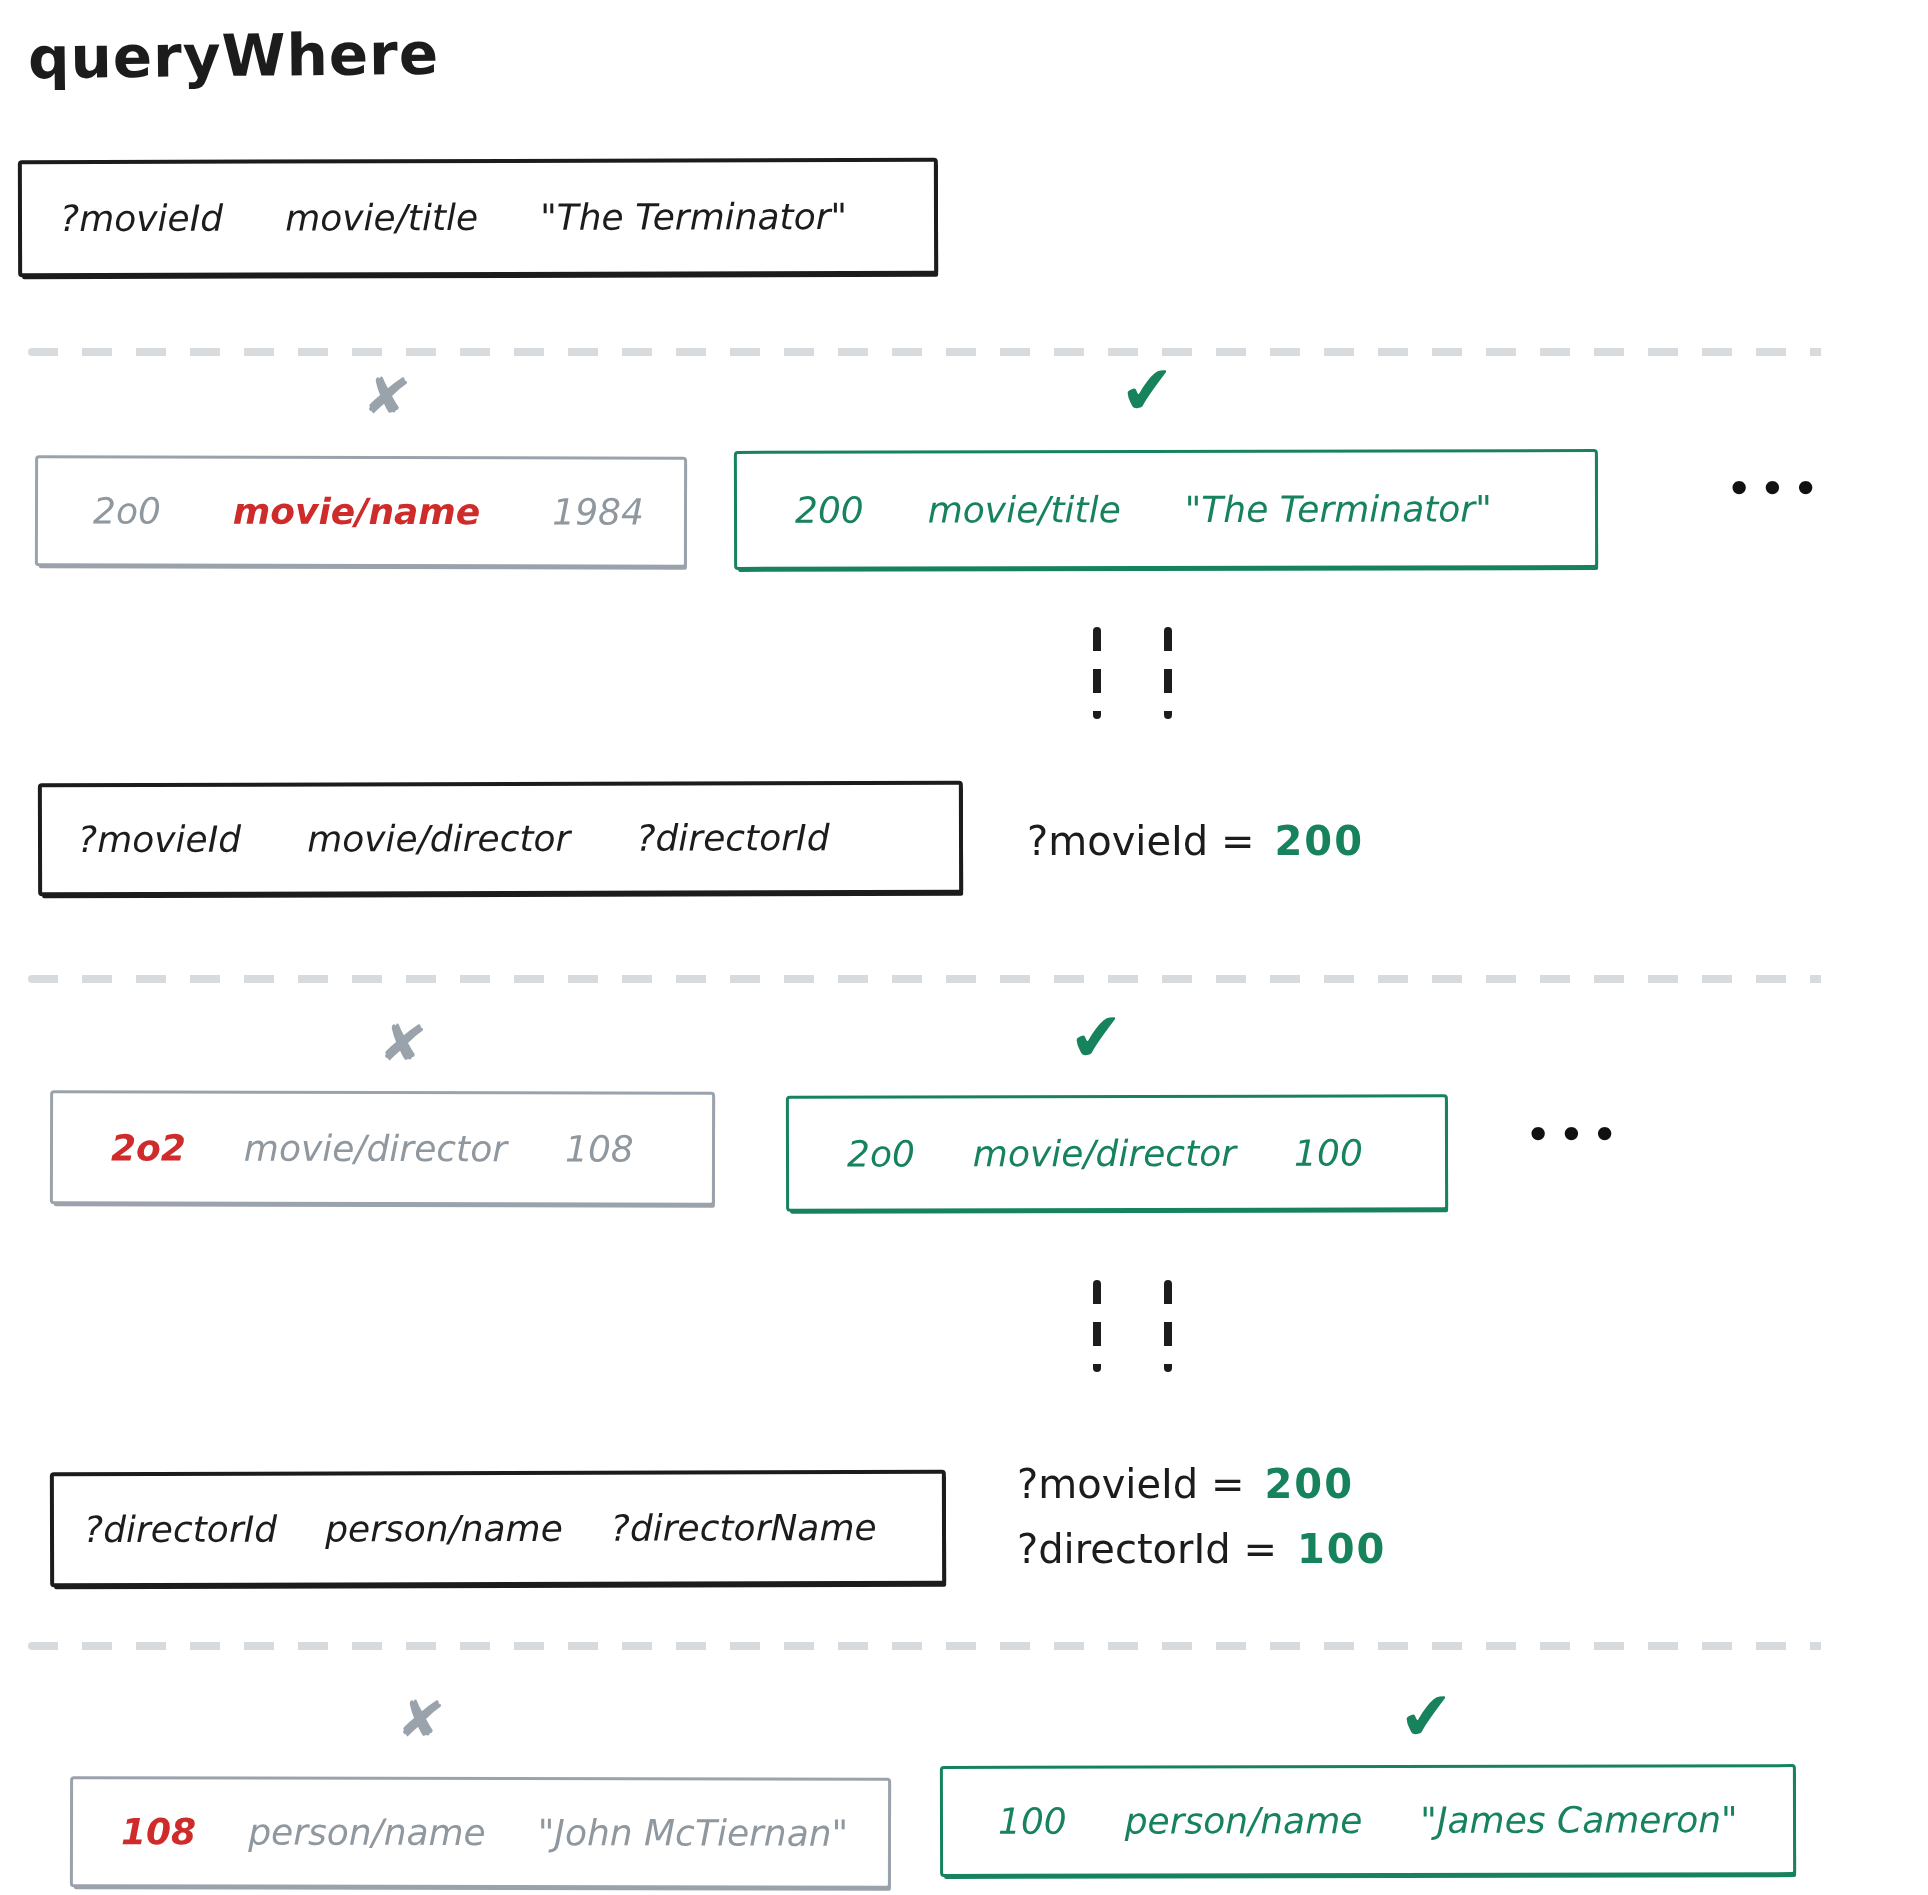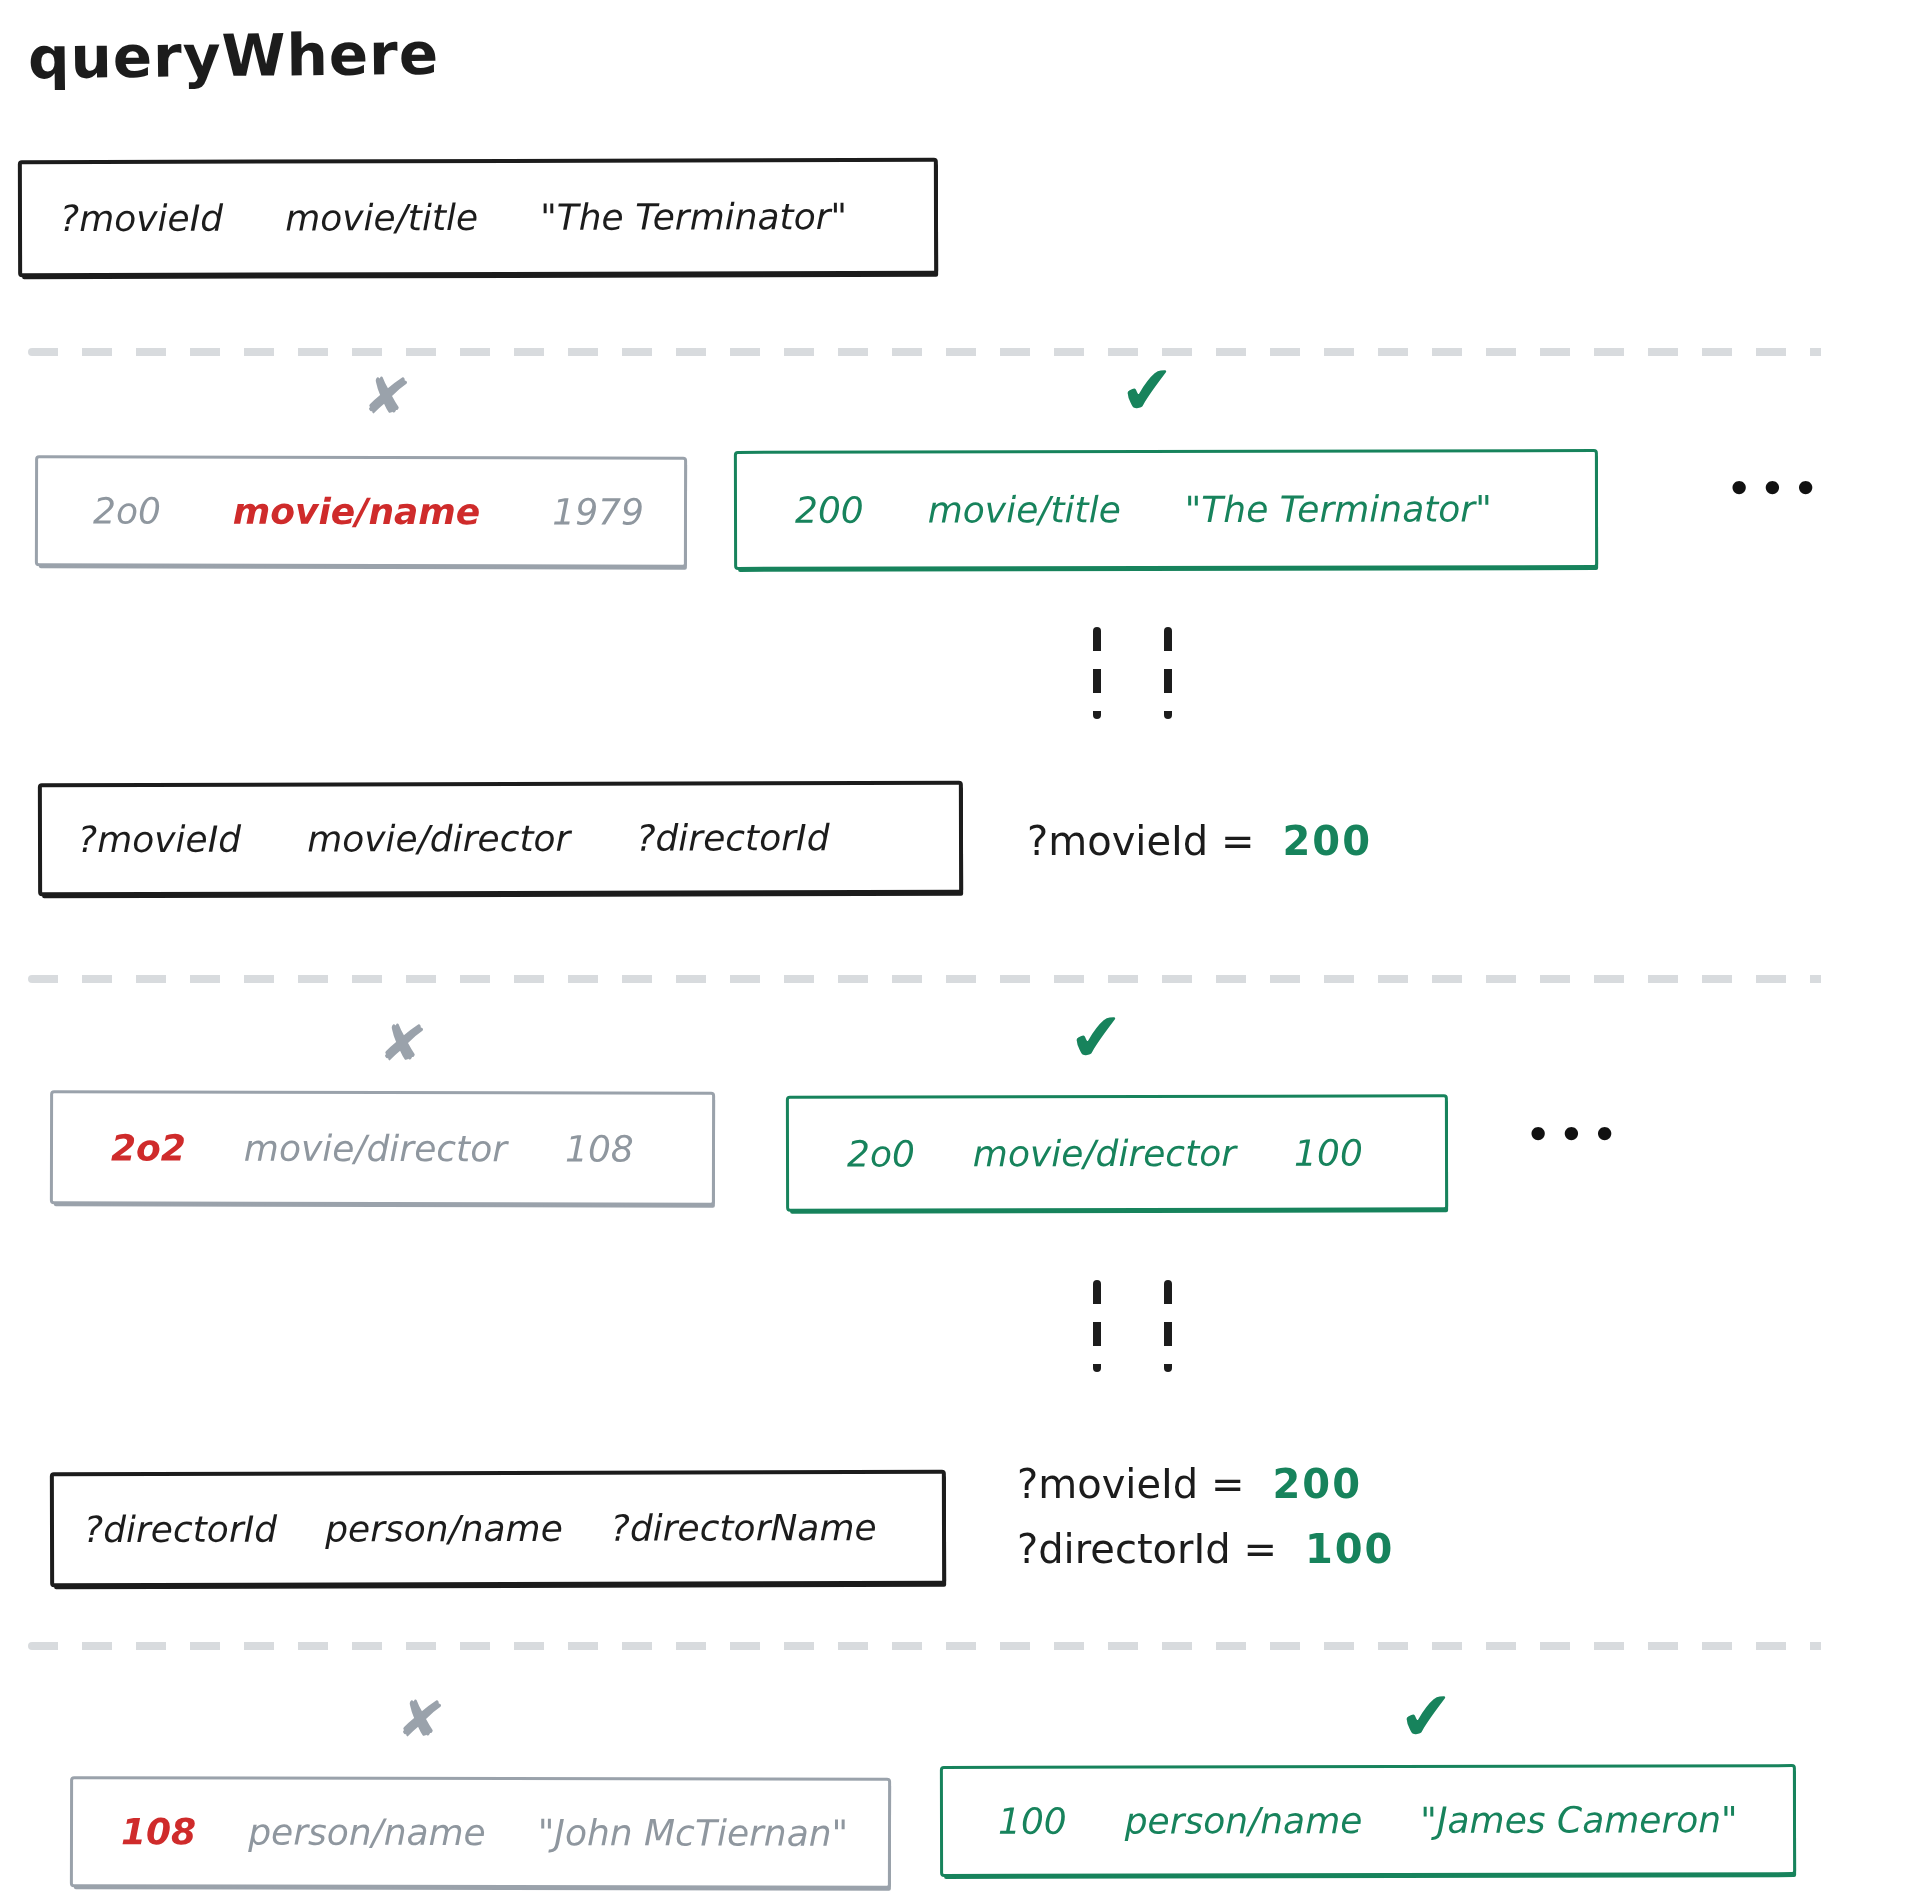--- a/index.html
+++ b/index.html
@@ -55,21 +55,21 @@
     position:absolute;font-size:38px;font-weight:bold;color:#111;
     letter-spacing:9px;line-height:1;
   }
 
   .vdash{
     position:absolute;width:8px;height:92px;border-radius:4px;
     background:repeating-linear-gradient(to bottom,var(--ink) 0 24px,transparent 24px 42px);
   }
 
   .binding{
-    position:absolute;display:flex;align-items:center;gap:28px;
+    position:absolute;display:flex;align-items:center;gap:20px;
     font-size:40px;white-space:nowrap;
   }
   .binding .lbl{color:var(--ink);}
   .binding .val{color:var(--green);font-weight:bold;letter-spacing:2px;}
 </style>
 </head>
 <body>
 
 <div id="canvas">
 
@@ -83,21 +83,21 @@
     </div>
   </div>
 
   <div class="divider" style="left:28px;top:348px;width:1881px;"></div>
 
   <div class="mark-x" style="left:364px;top:370px;">✘</div>
   <div class="sketch-box box-gray" style="left:35px;top:456px;width:652px;height:111px;padding-left:55px;">
     <div class="row" style="gap:72px;">
       <span class="t gray">2o0</span>
       <span class="t red">movie/name</span>
-      <span class="t gray">1979</span>
+      <span class="t gray">1984</span>
     </div>
   </div>
 
   <div class="mark-check" style="left:1120px;top:358px;">✔</div>
   <div class="sketch-box box-green" style="left:734px;top:450px;width:864px;height:119px;padding-left:58px;">
     <div class="row" style="gap:64px;">
       <span class="t green">200</span>
       <span class="t green">movie/title</span>
       <span class="t green">"The Terminator"</span>
     </div>

